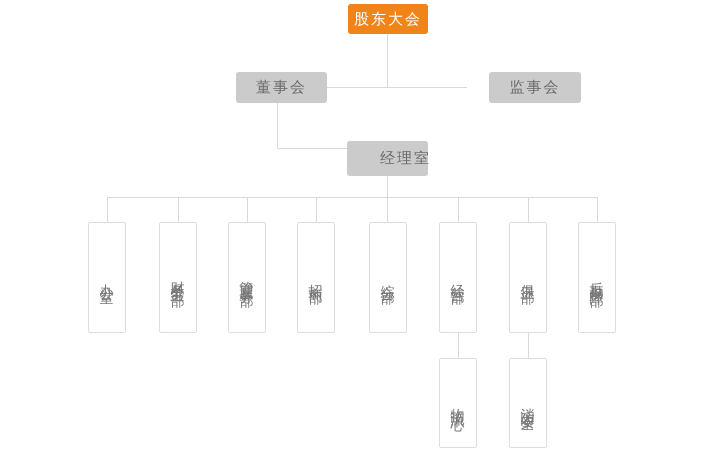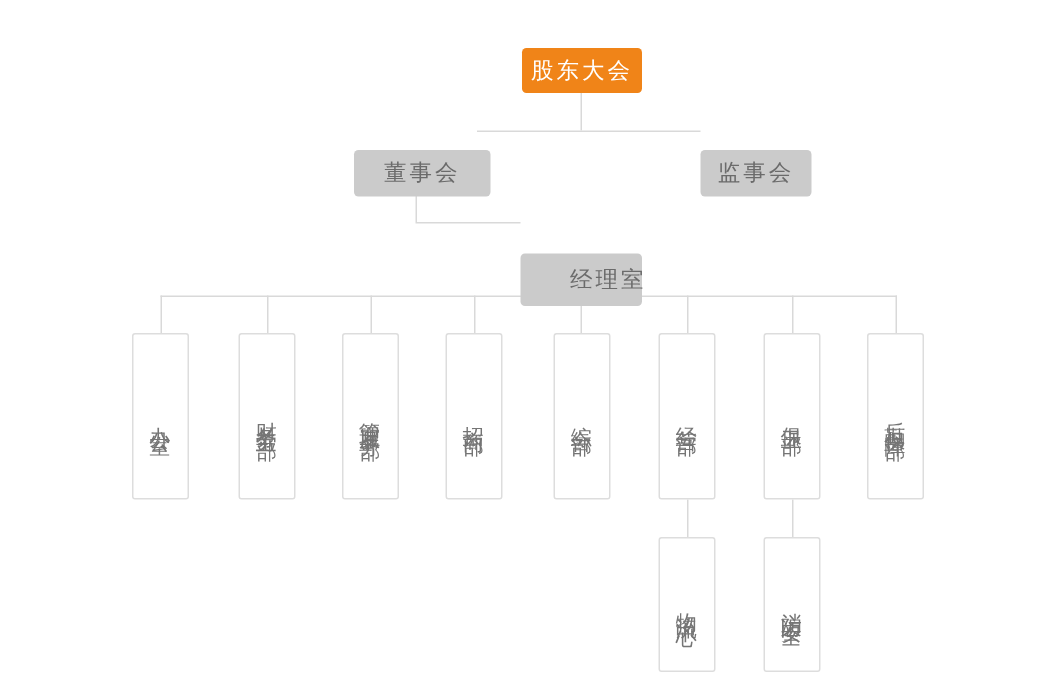--- a/index.html
+++ b/index.html
@@ -17,21 +17,20 @@
     display: flex;
     align-items: center;
     justify-content: center;
     text-align: center;
   }
   .node.horiz {
     font-size: 15px;
     letter-spacing: 2px;
     border-radius: 3px;
     white-space: nowrap;
-    margin-top: 28px;
   }
   .node.root {
     background: var(--accent, #f08418);
     color: #ffffff;
   }
   .node.gray {
     background: var(--node_gray, #cbcbcb);
     color: var(--node_gray_text, #6b6b6b);
   }
   .node.dept {
@@ -65,21 +64,21 @@
   <div class="line v" style="left:316px; top:197px; height:25px;"></div>
   <div class="line v" style="left:458px; top:197px; height:25px;"></div>
   <div class="line v" style="left:528px; top:197px; height:25px;"></div>
   <div class="line v" style="left:597px; top:197px; height:25px;"></div>
   <div class="line v" style="left:458px; top:333px; height:25px;"></div>
   <div class="line v" style="left:528px; top:333px; height:25px;"></div>
 
   <div class="node horiz root" style="left:348px; top:4px; width:80px; height:30px;">股东大会</div>
 
   <div class="node horiz gray" style="left:236px; top:72px; width:91px; height:31px;">董事会</div>
-  <div class="node horiz gray" style="left:467px; top:72px; width:74px; height:31px;">监事会</div>
+  <div class="node horiz gray" style="left:489px; top:72px; width:92px; height:31px;">监事会</div>
 
   <div class="node horiz gray" style="left:347px; top:141px; width:81px; height:35px;padding-left:36px;">经理室</div>
 
   <div class="node dept" style="left:88px;  top:222px; width:38px; height:111px;">办公室</div>
   <div class="node dept" style="left:159px; top:222px; width:38px; height:111px;">财务劳工部</div>
   <div class="node dept" style="left:228px; top:222px; width:38px; height:111px;">管理服务部</div>
   <div class="node dept" style="left:297px; top:222px; width:38px; height:111px;">招商部</div>
   <div class="node dept" style="left:369px; top:222px; width:38px; height:111px;">综合部</div>
   <div class="node dept" style="left:439px; top:222px; width:38px; height:111px;">经营部</div>
   <div class="node dept" style="left:509px; top:222px; width:38px; height:111px;">保卫部</div>

